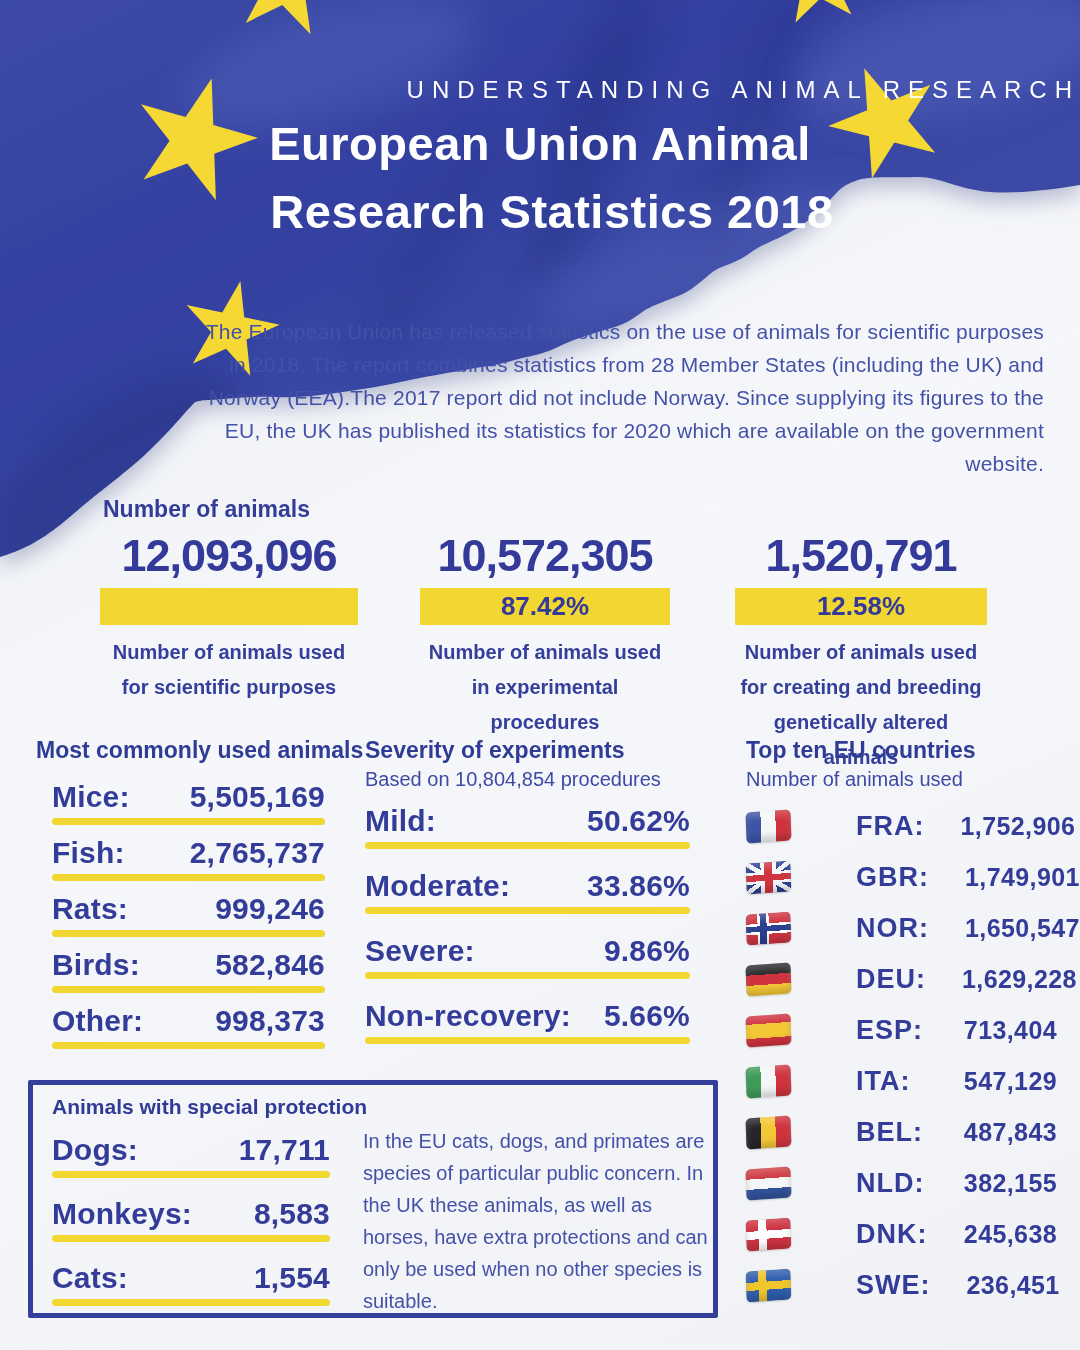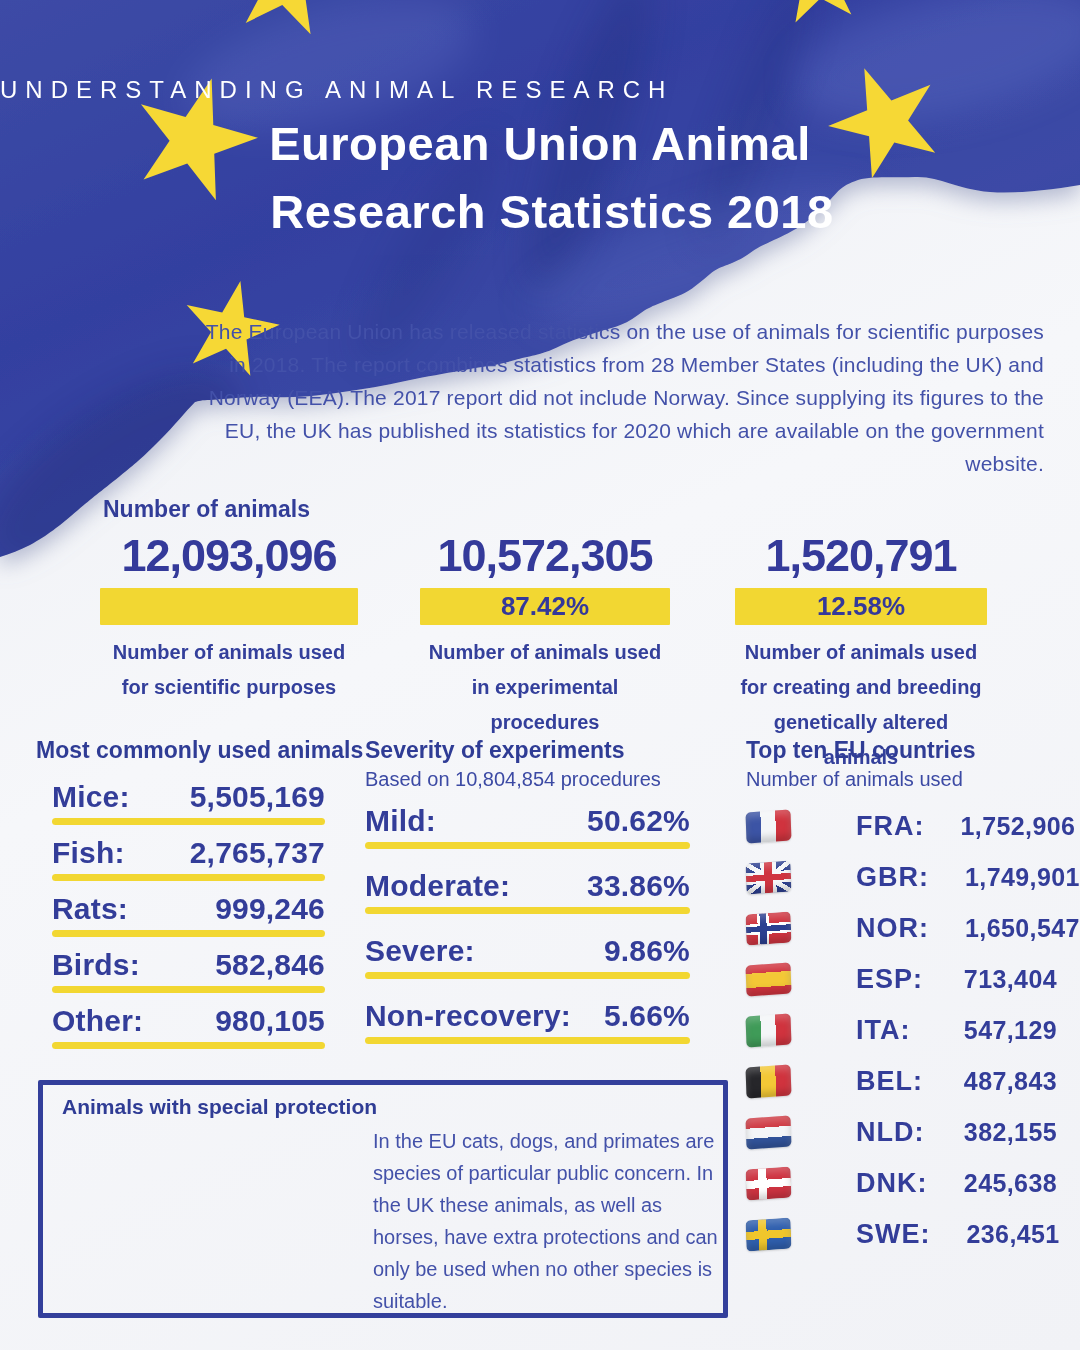--- a/index.html
+++ b/index.html
@@ -9,21 +9,21 @@
   .page {
     position:relative; width:1080px; height:1350px; margin:0 auto;
     background:linear-gradient(155deg,#eceef3 0%,#f6f7fa 45%,#f1f2f6 100%);
     overflow:hidden;
   }
 
   
   .flag-banner { position:absolute; left:0; top:0; width:1080px; height:620px; }
   .flag-banner svg { display:block; }
   .kicker {
-    position:absolute; left:0; top:76px; width:1080px; text-align:left;
+    position:absolute; left:0; top:76px; width:1080px; text-align:right;
     color:#ffffff; font-size:24px; font-weight:400; letter-spacing:8px;
   }
   .big-title {
     position:absolute; left:0; width:1080px; text-align:center;
     color:#ffffff; font-size:47px; font-weight:700; letter-spacing:0.5px;
   }
   .big-title.l1 { top:116px; }
   .big-title.l2 { top:184px;padding-left:24px; }
 
   
@@ -108,21 +108,21 @@
       linear-gradient(180deg,transparent 0 37%,#ffffff 37% 63%,transparent 63%),
       linear-gradient(90deg,transparent 0 28%,#ffffff 28% 46%,transparent 46%),
       #ce3341; }
   .flag.swe { background:
       linear-gradient(180deg,transparent 0 37%,#f0c62c 37% 63%,transparent 63%),
       linear-gradient(90deg,transparent 0 28%,#f0c62c 28% 46%,transparent 46%),
       #2f5fae; }
 
   
   .special-box {
-    position:absolute; left:38px; top:1080px; width:690px; height:238px;
+    position:absolute; left:28px; top:1080px; width:690px; height:238px;
     border:5px solid #333f9b; border-radius:2px; background:transparent;
   }
   .box-title { position:absolute; left:19px; top:10px; color:#2f3c95;
                font-size:21px; font-weight:700; white-space:nowrap; }
   .box-rows { position:absolute; left:19px; top:48px; width:278px; }
   .box-rows .stat-row + .stat-row { margin-top:19px; }
   .box-note {
     position:absolute; left:330px; top:40px; width:352px;
     color:#4351a9; font-size:20px; line-height:32px; font-weight:400;
   }
@@ -227,21 +227,21 @@
       <div class="stat-row">
         <div class="row-line">
             <span>Birds:</span>
             <span>582,846</span>
           </div>
         <div class="underline"></div>
       </div>
       <div class="stat-row">
         <div class="row-line">
             <span>Other:</span>
-            <span>980,105</span>
+            <span>998,373</span>
           </div>
         <div class="underline"></div>
       </div>
     </div>
   </section>
 
   <section class="col col-b">
     <div class="col-title">Severity of experiments</div>
     <div class="col-sub">Based on 10,804,854 procedures</div>
     <div class="rows-b">
@@ -289,20 +289,25 @@
         <span class="flag gbr"></span>
         <span class="code">GBR:</span>
         <span class="cval">1,749,901</span>
       </div>
       <div class="country-row">
         <span class="flag nor"></span>
         <span class="code">NOR:</span>
         <span class="cval">1,650,547</span>
       </div>
       <div class="country-row">
+        <span class="flag deu"></span>
+        <span class="code">DEU:</span>
+        <span class="cval">1,629,228</span>
+      </div>
+      <div class="country-row">
         <span class="flag esp"></span>
         <span class="code">ESP:</span>
         <span class="cval">713,404</span>
       </div>
       <div class="country-row">
         <span class="flag ita"></span>
         <span class="code">ITA:</span>
         <span class="cval">547,129</span>
       </div>
       <div class="country-row">
@@ -323,16 +328,39 @@
       <div class="country-row">
         <span class="flag swe"></span>
         <span class="code">SWE:</span>
         <span class="cval">236,451</span>
       </div>
     </div>
   </section>
 
   <section class="special-box">
     <div class="box-title">Animals with special protection</div>
+    <div class="box-rows">
+      <div class="stat-row">
+        <div class="row-line">
+            <span>Dogs:</span>
+            <span>17,711</span>
+          </div>
+        <div class="underline"></div>
+      </div>
+      <div class="stat-row">
+        <div class="row-line">
+            <span>Monkeys:</span>
+            <span>8,583</span>
+          </div>
+        <div class="underline"></div>
+      </div>
+      <div class="stat-row">
+        <div class="row-line">
+            <span>Cats:</span>
+            <span>1,554</span>
+          </div>
+        <div class="underline"></div>
+      </div>
+    </div>
     <div class="box-note">In the EU cats, dogs, and primates are species of particular public concern. In the UK these animals, as well as horses, have extra protections and can only be used when no other species is suitable.</div>
   </section>
 
 </div>
 
 </body></html>

